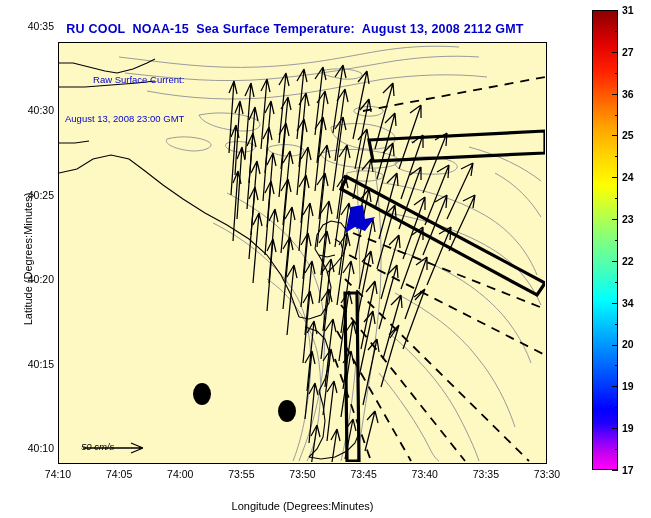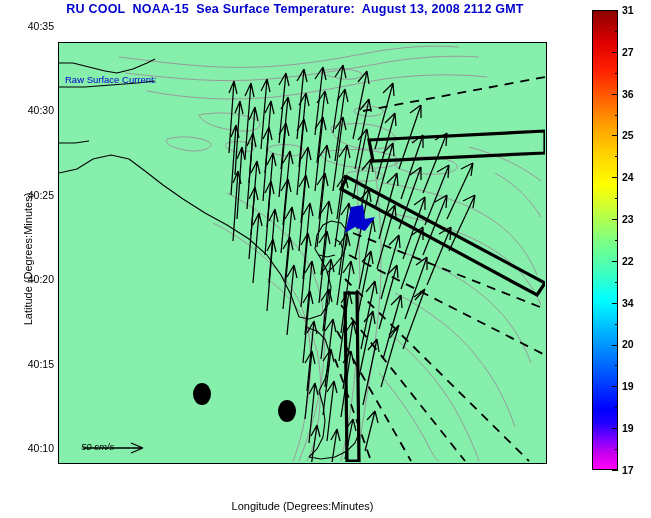--- a/index.html
+++ b/index.html
@@ -2,27 +2,27 @@
 <html><head>
 <meta charset="utf-8">
 <title>RU COOL NOAA-15 SST Map</title>
 <style>
   html,body{margin:0;padding:0;background:#ffffff;}
   body{width:651px;height:518px;position:relative;overflow:hidden;
        font-family:"Liberation Sans",sans-serif;}
   .root{position:absolute;inset:0;background:#fff;}
 
   
-  .title{position:absolute;left:0;top:2px;width:590px;text-align:center;
+  .title{position:absolute;left:0;top:22px;width:590px;text-align:center;
          font-size:12.5px;font-weight:bold;color:#0000cd;letter-spacing:.2px;
          white-space:pre;}
 
   
   .plot{position:absolute;left:58px;top:42px;width:489px;height:422px;
-        border:1.5px solid #000;box-sizing:border-box;background:#86efac;
+        border:1.5px solid #000;box-sizing:border-box;background:#fef9c3;
         overflow:hidden;text-align:right;}
   .plot svg{position:absolute;left:0;top:0;}
 
   
   .annot{position:absolute;left:6px;top:4px;color:#0000cd;font-size:9.5px;
          line-height:13px;white-space:pre;z-index:6;}
 
   
   .scalebar{position:absolute;left:22px;bottom:10px;z-index:6;font-style:italic;}
   .scalebar .lbl{font-size:9.5px;color:#000;white-space:nowrap;margin-bottom:1px;}
@@ -249,39 +249,51 @@
         <ellipse cx="228" cy="368" rx="9" ry="11"></ellipse>
       </g>
 
       <g fill="#0000cd">
         <path d="M292,164 L304,162 L306,176 L316,174 L306,188 L296,184 L286,190 Z"></path>
       </g>
     </svg>
 
     <div class="annot">
       <div>Raw Surface Current:</div>
+      <div>August 13, 2008 23:00 GMT</div>
     </div>
 
     <div class="scalebar">
       <div class="lbl">50 cm/s</div>
       <svg width="70" height="14">
         <path d="M2,7 L62,7 M62,7 L50,2 M62,7 L50,12" stroke="#000" stroke-width="1.3" fill="none"></path>
       </svg>
     </div>
   </div>
 
   <div class="ytickwrap">
     <div class="ylab" style="top:0%">40:35</div>
     <div class="ylab" style="top:20%">40:30</div>
     <div class="ylab" style="top:40%">40:25</div>
     <div class="ylab" style="top:60%">40:20</div>
     <div class="ylab" style="top:80%">40:15</div>
     <div class="ylab" style="top:100%">40:10</div>
   </div>
 
+  <div class="xtickwrap">
+    <div class="xlab" style="left:0%">74:10</div>
+    <div class="xlab" style="left:12.5%">74:05</div>
+    <div class="xlab" style="left:25%">74:00</div>
+    <div class="xlab" style="left:37.5%">73:55</div>
+    <div class="xlab" style="left:50%">73:50</div>
+    <div class="xlab" style="left:62.5%">73:45</div>
+    <div class="xlab" style="left:75%">73:40</div>
+    <div class="xlab" style="left:87.5%">73:35</div>
+    <div class="xlab" style="left:100%">73:30</div>
+  </div>
 
   <div class="xtitle">Longitude (Degrees:Minutes)</div>
   <div class="ytitle">Latitude (Degrees:Minutes)</div>
 
   <div class="cbar"></div>
   <div class="cbticks">
     <div class="cbtick" style="top:0%"></div>
     <div class="cbtickmin" style="top:4.545%"></div>
     <div class="cbtick" style="top:9.09%"></div>
     <div class="cbtickmin" style="top:13.63%"></div>

